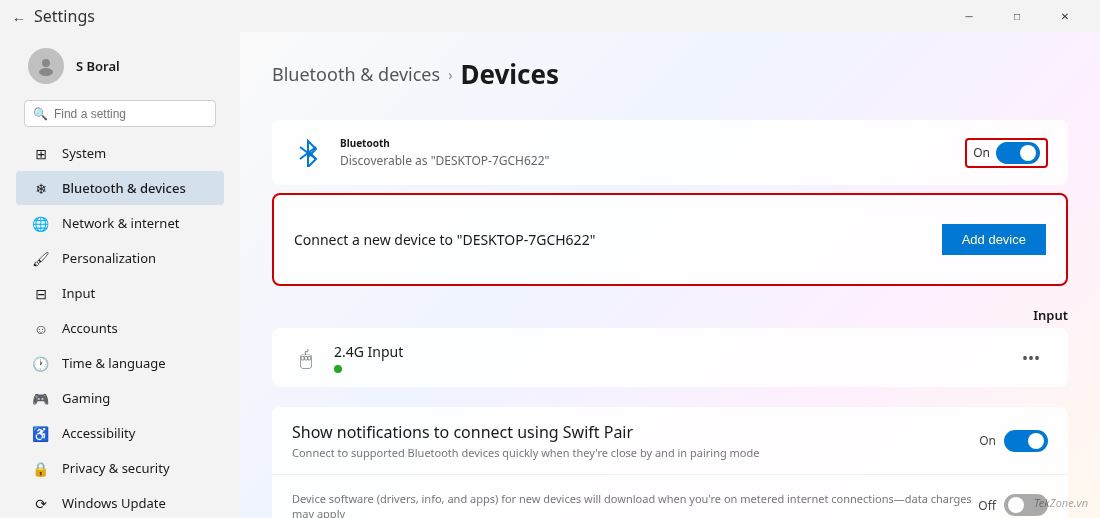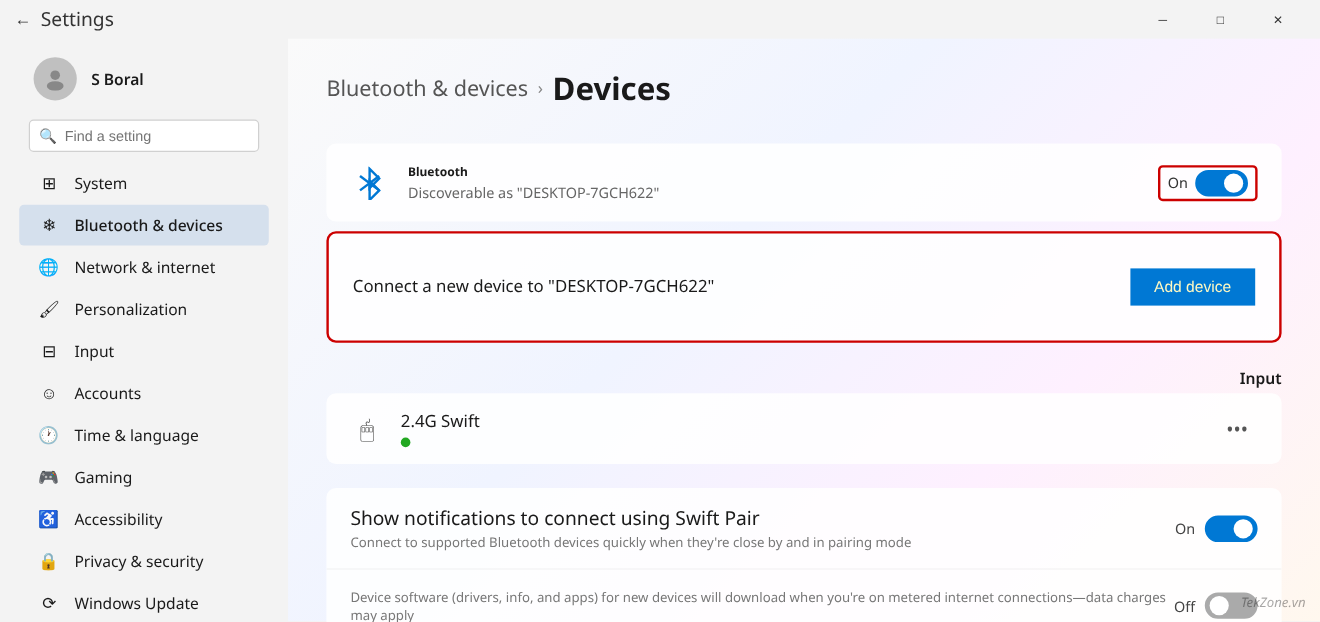--- a/index.html
+++ b/index.html
@@ -480,21 +480,21 @@
 
     <div class="add-device-card">
       <div class="add-device-text">Connect a new device to "DESKTOP-7GCH622"</div>
       <button class="add-device-btn">Add device</button>
     </div>
 
     <div class="section-header">Input</div>
     <div class="device-card">
       <div class="device-icon">🖱</div>
       <div class="device-info">
-        <div class="device-name">2.4G Swift</div>
+        <div class="device-name">2.4G Input</div>
         <div class="device-status-dot"></div>
       </div>
       <div class="three-dots">•••</div>
     </div>
 
     <div class="settings-section">
 
       <div class="settings-row">
         <div class="settings-row-info">
           <div class="settings-row-title">Show notifications to connect using Swift Pair</div>

